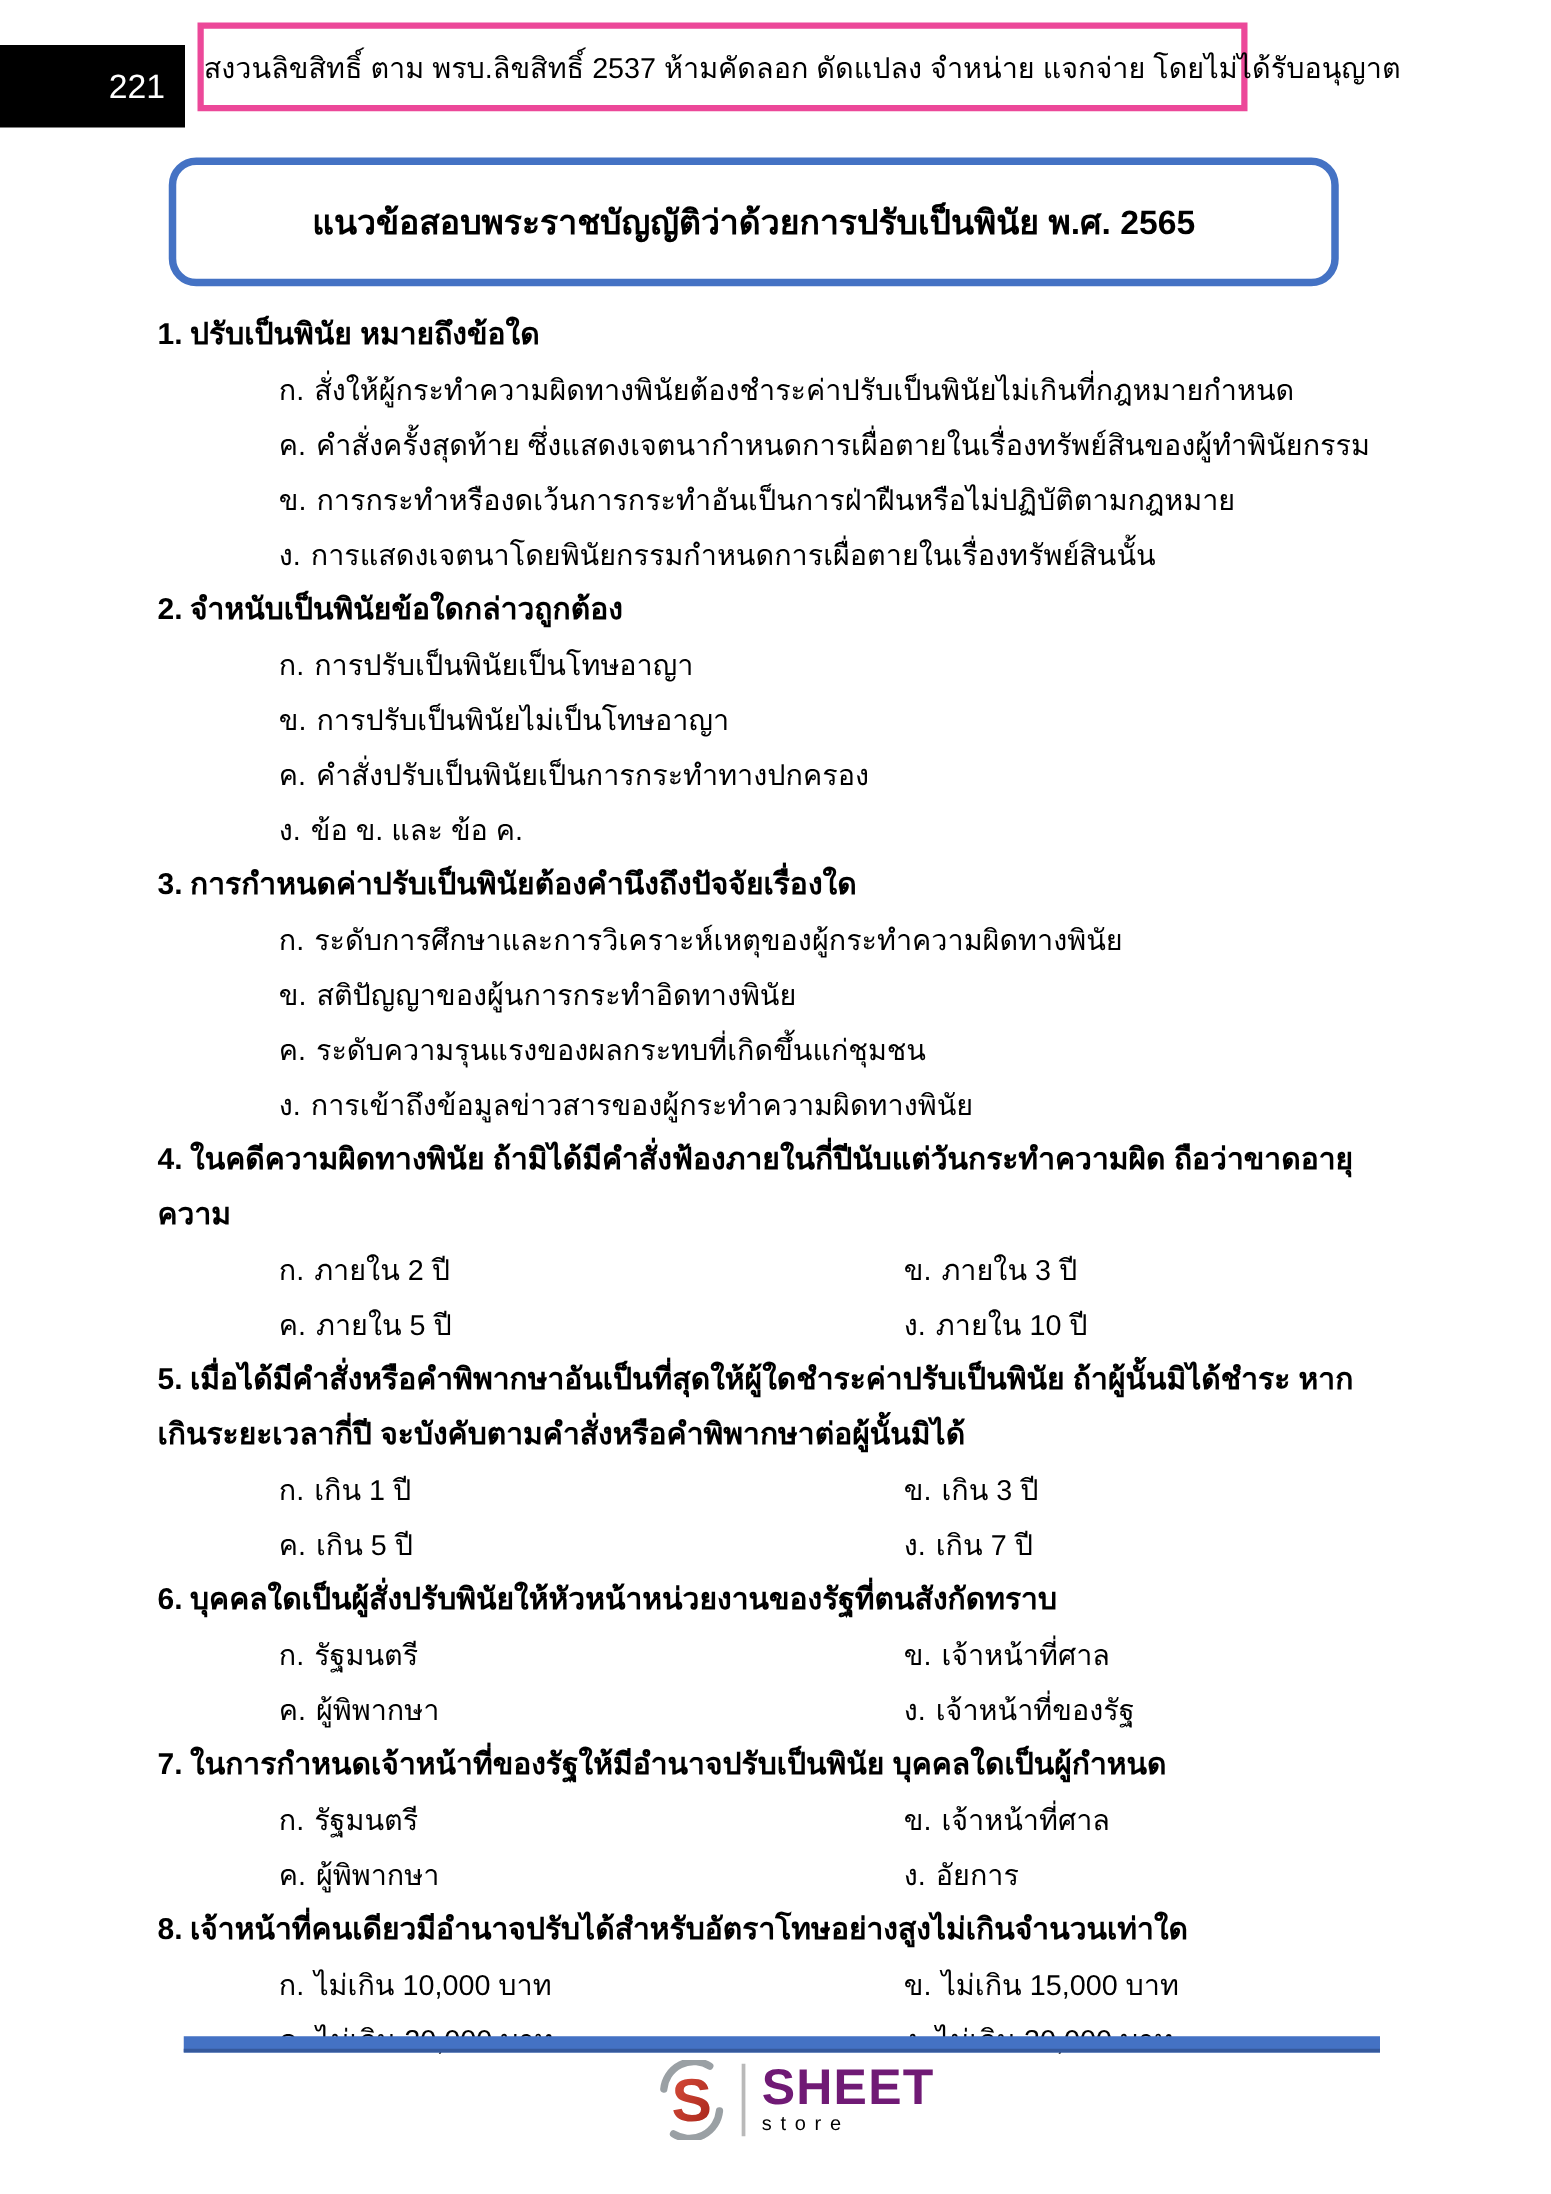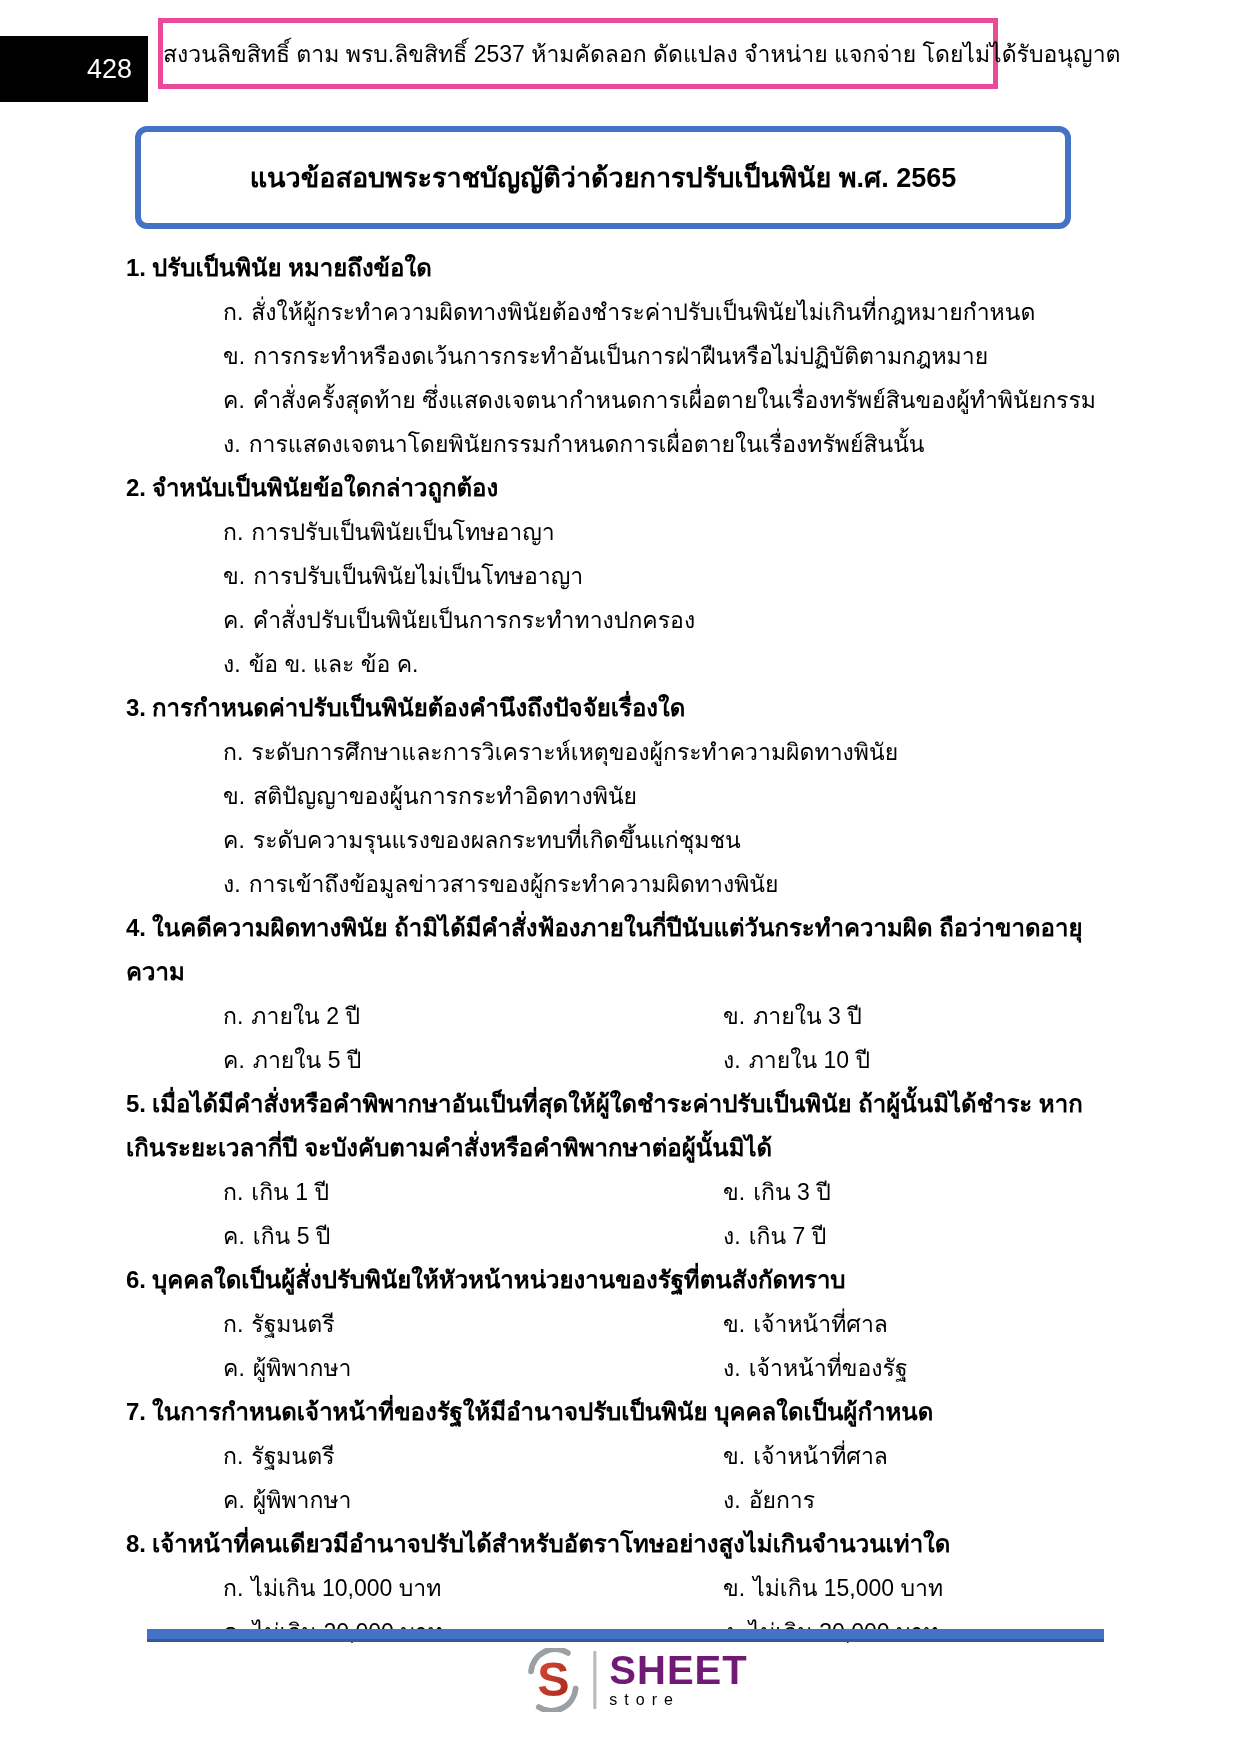--- a/index.html
+++ b/index.html
@@ -16,21 +16,21 @@
   
   .copyright-box{
     position:absolute;left:158px;top:18px;width:840px;height:71px;
     border:5px solid #ec4899;box-sizing:border-box;background:#fff;
     display:flex;align-items:center;justify-content:flex-start;
     font-size:23px;white-space:nowrap;
   }
   
   .title-box{
     position:absolute;left:135px;top:126px;width:936px;height:103px;
-    border:6px solid #4472C4;border-radius:12px;box-sizing:border-box;background:#fff;
+    border:6px solid #4472C4;border-radius:22px;box-sizing:border-box;background:#fff;
     display:flex;align-items:center;justify-content:center;
     font-size:27px;font-weight:bold;text-align:center;
   }
   
   .questions{position:absolute;left:126px;top:246px;width:982px;}
   .question{margin:0;}
   .q-head{font-size:24px;font-weight:bold;line-height:44px;}
   .q-head .q-num{margin-right:6px;}
   .opts{padding-left:97px;}
   .opt{font-size:23px;line-height:44px;}
@@ -51,39 +51,39 @@
   .logo-text-wrap{display:flex;flex-direction:column;justify-content:center;}
   .logo-main{font-size:40px;font-weight:bold;color:#701a75;line-height:38px;letter-spacing:1px;}
   .logo-sub{font-size:16px;color:#000000;letter-spacing:7px;line-height:18px;margin-top:2px;}
 </style>
 </head>
 <body>
 
 <div class="page">
 
   <div class="page-number-box">
-    <span>428</span>
+    <span>221</span>
   </div>
 
   <div class="copyright-box">
     <span>สงวนลิขสิทธิ์ ตาม พรบ.ลิขสิทธิ์ 2537 ห้ามคัดลอก ดัดแปลง จำหน่าย แจกจ่าย โดยไม่ได้รับอนุญาต</span>
   </div>
 
   <div class="title-box">
     <span>แนวข้อสอบพระราชบัญญัติว่าด้วยการปรับเป็นพินัย พ.ศ. 2565</span>
   </div>
 
   <main class="questions">
     <section class="question">
       <div class="q-head"><span class="q-num">1.</span><span class="q-text">ปรับเป็นพินัย หมายถึงข้อใด</span></div>
       <div class="opts cols-1">
 
       <div class="opt"><span class="opt-label">ก.</span><span class="opt-text">สั่งให้ผู้กระทำความผิดทางพินัยต้องชำระค่าปรับเป็นพินัยไม่เกินที่กฎหมายกำหนด</span></div>
+          <div class="opt"><span class="opt-label">ค.</span><span class="opt-text">คำสั่งครั้งสุดท้าย ซึ่งแสดงเจตนากำหนดการเผื่อตายในเรื่องทรัพย์สินของผู้ทำพินัยกรรม</span></div>
           <div class="opt"><span class="opt-label">ข.</span><span class="opt-text">การกระทำหรืองดเว้นการกระทำอันเป็นการฝ่าฝืนหรือไม่ปฏิบัติตามกฎหมาย</span></div>
-          <div class="opt"><span class="opt-label">ค.</span><span class="opt-text">คำสั่งครั้งสุดท้าย ซึ่งแสดงเจตนากำหนดการเผื่อตายในเรื่องทรัพย์สินของผู้ทำพินัยกรรม</span></div>
           <div class="opt"><span class="opt-label">ง.</span><span class="opt-text">การแสดงเจตนาโดยพินัยกรรมกำหนดการเผื่อตายในเรื่องทรัพย์สินนั้น</span></div>
         </div>
     </section>
 
     <section class="question">
       <div class="q-head"><span class="q-num">2.</span><span class="q-text">จำหนับเป็นพินัยข้อใดกล่าวถูกต้อง</span></div>
       <div class="opts cols-1">
 
       <div class="opt"><span class="opt-label">ก.</span><span class="opt-text">การปรับเป็นพินัยเป็นโทษอาญา</span></div>
           <div class="opt"><span class="opt-label">ข.</span><span class="opt-text">การปรับเป็นพินัยไม่เป็นโทษอาญา</span></div>

